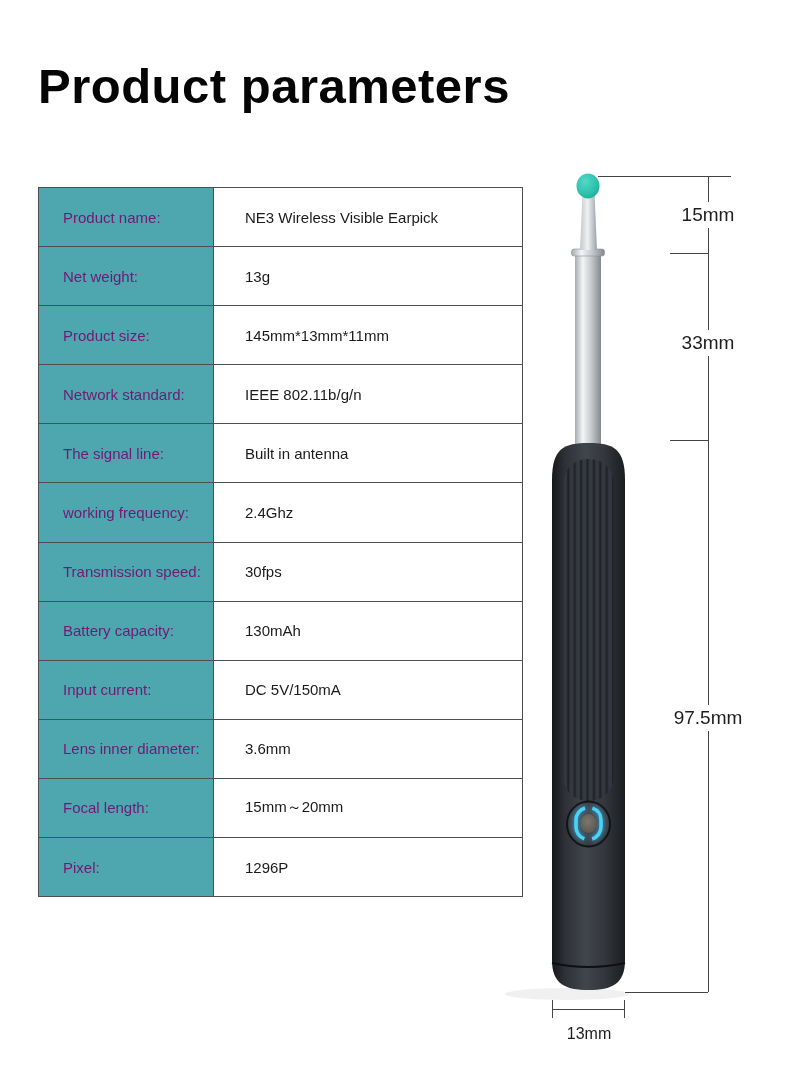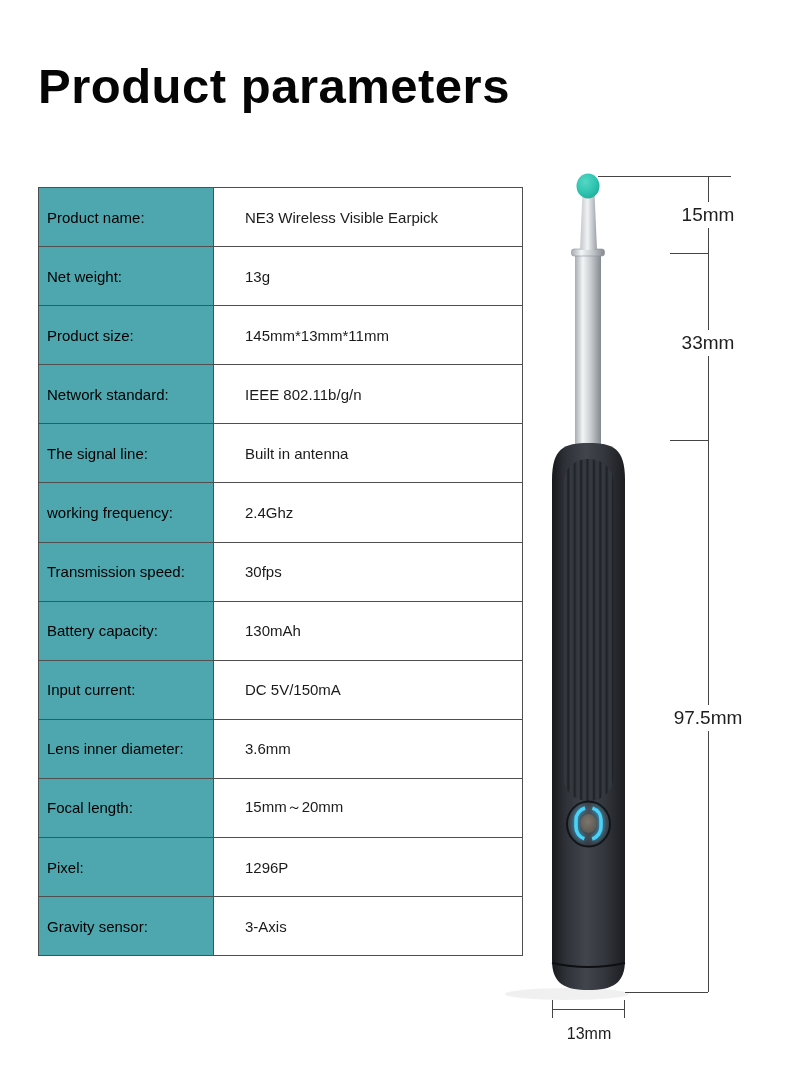--- a/index.html
+++ b/index.html
@@ -19,21 +19,21 @@
     border-collapse:collapse;
   }
   .spec-table td {
     border:1.5px solid #4f4f4f;
     height:59.1px;
     font-size:15px;
     vertical-align:middle;
   }
   .label-cell {
     width:175px; background:var(--teal,#4EA7AF);
-    padding-left:8px; color:#000000;
+    padding-left:24px; color:#701a75;
   }
   .value-cell {
     width:309px; background:#ffffff;
     padding-left:31px; color:#1b1b1b;
   }
 
   
   .figure { position:absolute; left:0; top:0; width:790px; height:1092px;border-radius:31px; }
   .device-svg { position:absolute; left:495px; top:165px; width:200px; height:860px; }
 
@@ -110,24 +110,20 @@
     <tr>
       <td class="label-cell">Focal length:</td>
       <td class="value-cell">15mm～20mm</td>
     </tr>
 
     <tr>
       <td class="label-cell">Pixel:</td>
       <td class="value-cell">1296P</td>
     </tr>
 
-    <tr>
-      <td class="label-cell">Gravity sensor:</td>
-      <td class="value-cell">3-Axis</td>
-    </tr>
   </tbody>
   </table>
 
   <div class="figure">
 
     <svg class="device-svg" viewBox="0 0 200 860" xmlns="http://www.w3.org/2000/svg">
       <defs>
         <radialGradient id="tipGrad" cx="0.38" cy="0.32" r="0.85">
           <stop offset="0" stop-color="#55d8c5"></stop>
           <stop offset="0.55" stop-color="#2ec3af"></stop>

